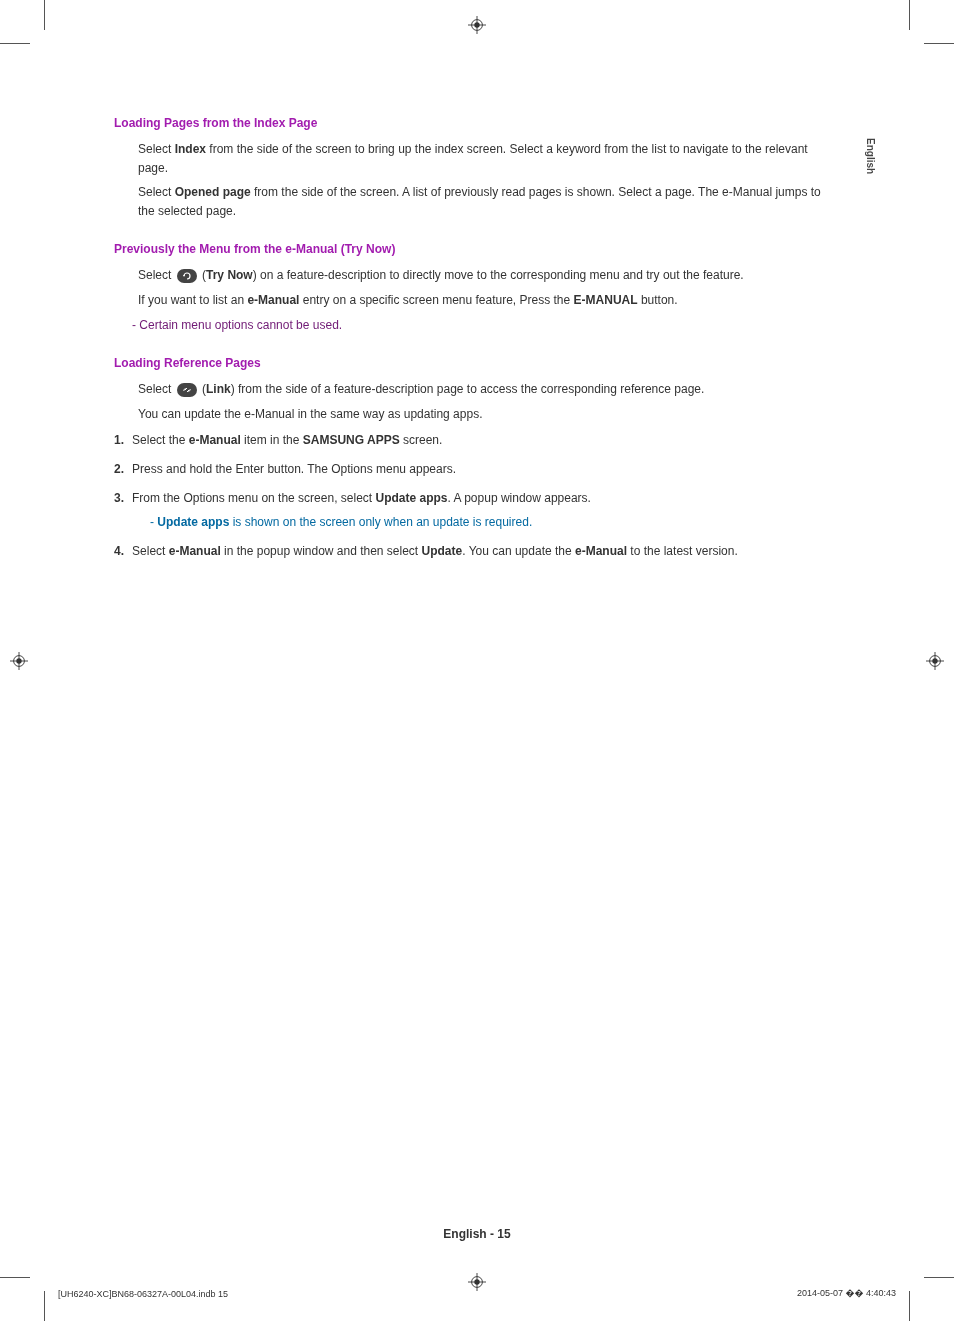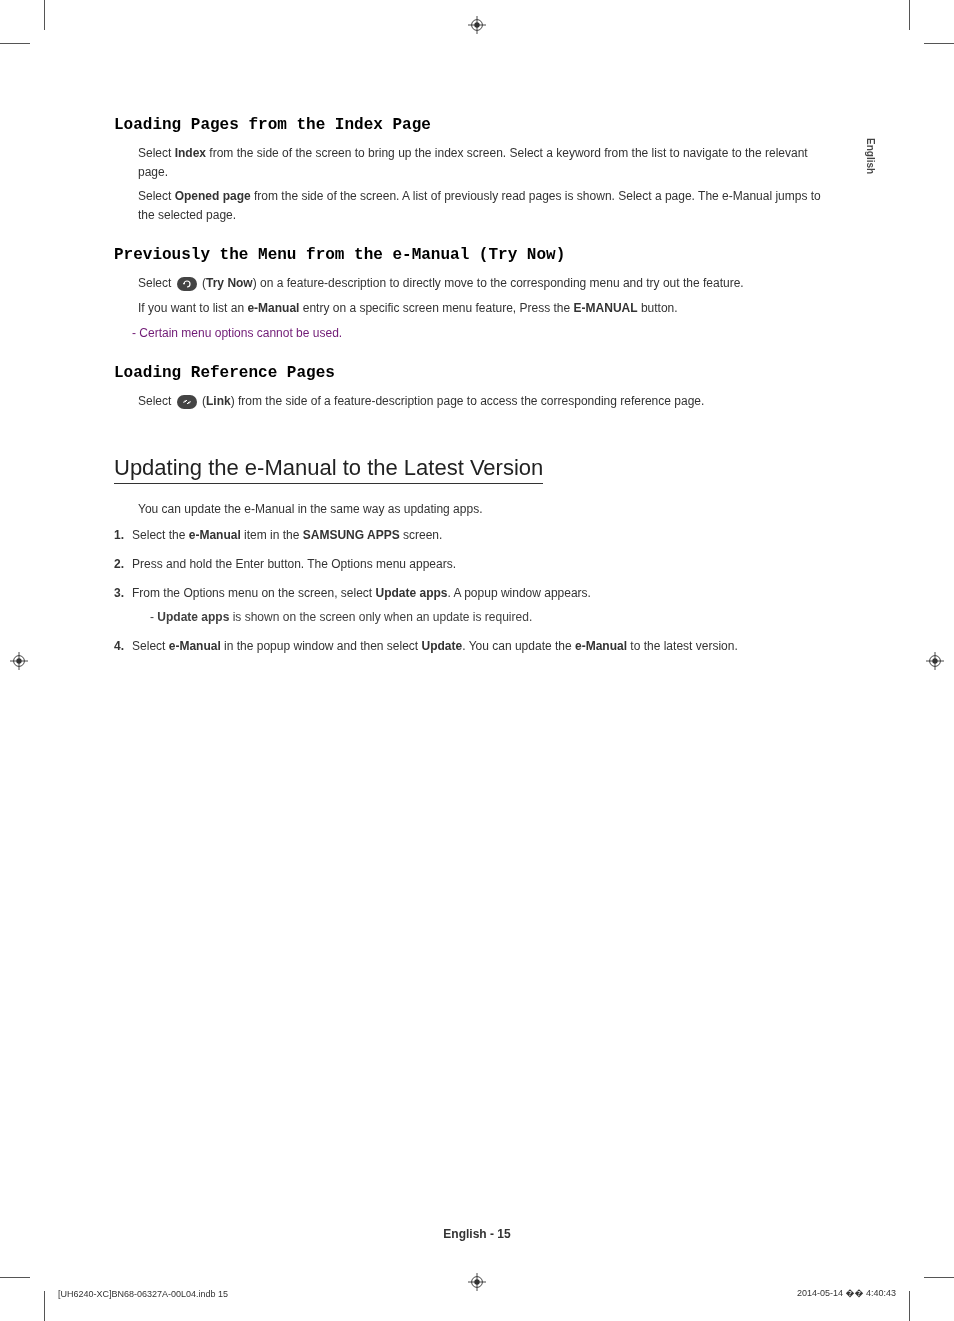--- a/index.html
+++ b/index.html
@@ -44,26 +44,25 @@
     .lang-tab {
       position: absolute;
       top: 138px;
       right: 78px;
       writing-mode: vertical-rl;
       font-size: 10px;
       font-weight: bold;
       color: #444;
     }
     h3 {
-      font-size: 16px;
-      font-weight: bold;
-      color: #000000;
+      font-size: 12px;
+      font-weight: bold;
+      color: #a21caf;
       margin-bottom: 10px;
       margin-top: 22px;
-      font-family: Liberation Mono, monospace;
     }
     h3:first-child { margin-top: 8px; }
     h2 {
       font-size: 22px;
       font-weight: 500;
       color: #222;
       border-bottom: 1px solid #333;
       display: inline-block;
       padding-bottom: 2px;
       margin-top: 38px;
@@ -107,21 +106,21 @@
       margin-right: 8px;
     }
     .sub-dash {
       font-size: 12px;
       line-height: 1.55;
       margin-left: 36px;
       text-indent: -12px;
       padding-left: 12px;
       margin-top: -4px;
       margin-bottom: 10px;
-      color:#404040;
+      color:#0369a1;
     }
     .sub-dash::before { content: "-   "; }
     .icon-pill {
       display: inline-flex;
       align-items: center;
       justify-content: center;
       width: 20px;
       height: 14px;
       background: #444;
       border-radius: 7px;
@@ -221,29 +220,28 @@
 
   <h3>Loading Reference Pages</h3>
   <p>
     <span>Select </span><span class="icon-pill">
         <svg viewBox="0 0 10 10">
           <path d="M3 5 L5 3 M5 7 L7 5 M4 4 A1.5 1.5 0 0 0 2 6 M6 6 A1.5 1.5 0 0 0 8 4" fill="none" stroke="#fff" stroke-width="1"></path>
         </svg>
       </span><span> (</span><span class="bold">Link</span><span>) from the side of a feature-description page to access the corresponding reference page.</span>
   </p>
 
-  <h2>Updating the e-Manual to the Latest Version</h2>
   <p>You can update the e-Manual in the same way as updating apps.</p>
   <ol>
     <li><span>Select the </span><span class="bold">e-Manual</span><span> item in the </span><span class="bold">SAMSUNG APPS</span><span> screen.</span></li>
     <li>Press and hold the Enter button. The Options menu appears.</li>
     <li><span>From the Options menu on the screen, select </span><span class="bold">Update apps</span><span>. A popup window appears.</span></li>
   </ol>
   <div class="sub-dash"><span class="bold">Update apps</span><span> is shown on the screen only when an update is required.</span></div>
   <ol start="4" style="counter-reset: item 3;">
     <li><span>Select </span><span class="bold">e-Manual</span><span> in the popup window and then select </span><span class="bold">Update</span><span>. You can update the </span><span class="bold">e-Manual</span><span> to the latest version.</span></li>
   </ol>
 
 </div>
 
 <div class="footer-page">English - 15</div>
 <div class="footer-left">[UH6240-XC]BN68-06327A-00L04.indb   15</div>
-<div class="footer-right">2014-05-14   �� 4:40:43</div>
+<div class="footer-right">2014-05-07   �� 4:40:43</div>
 
 </body></html>

